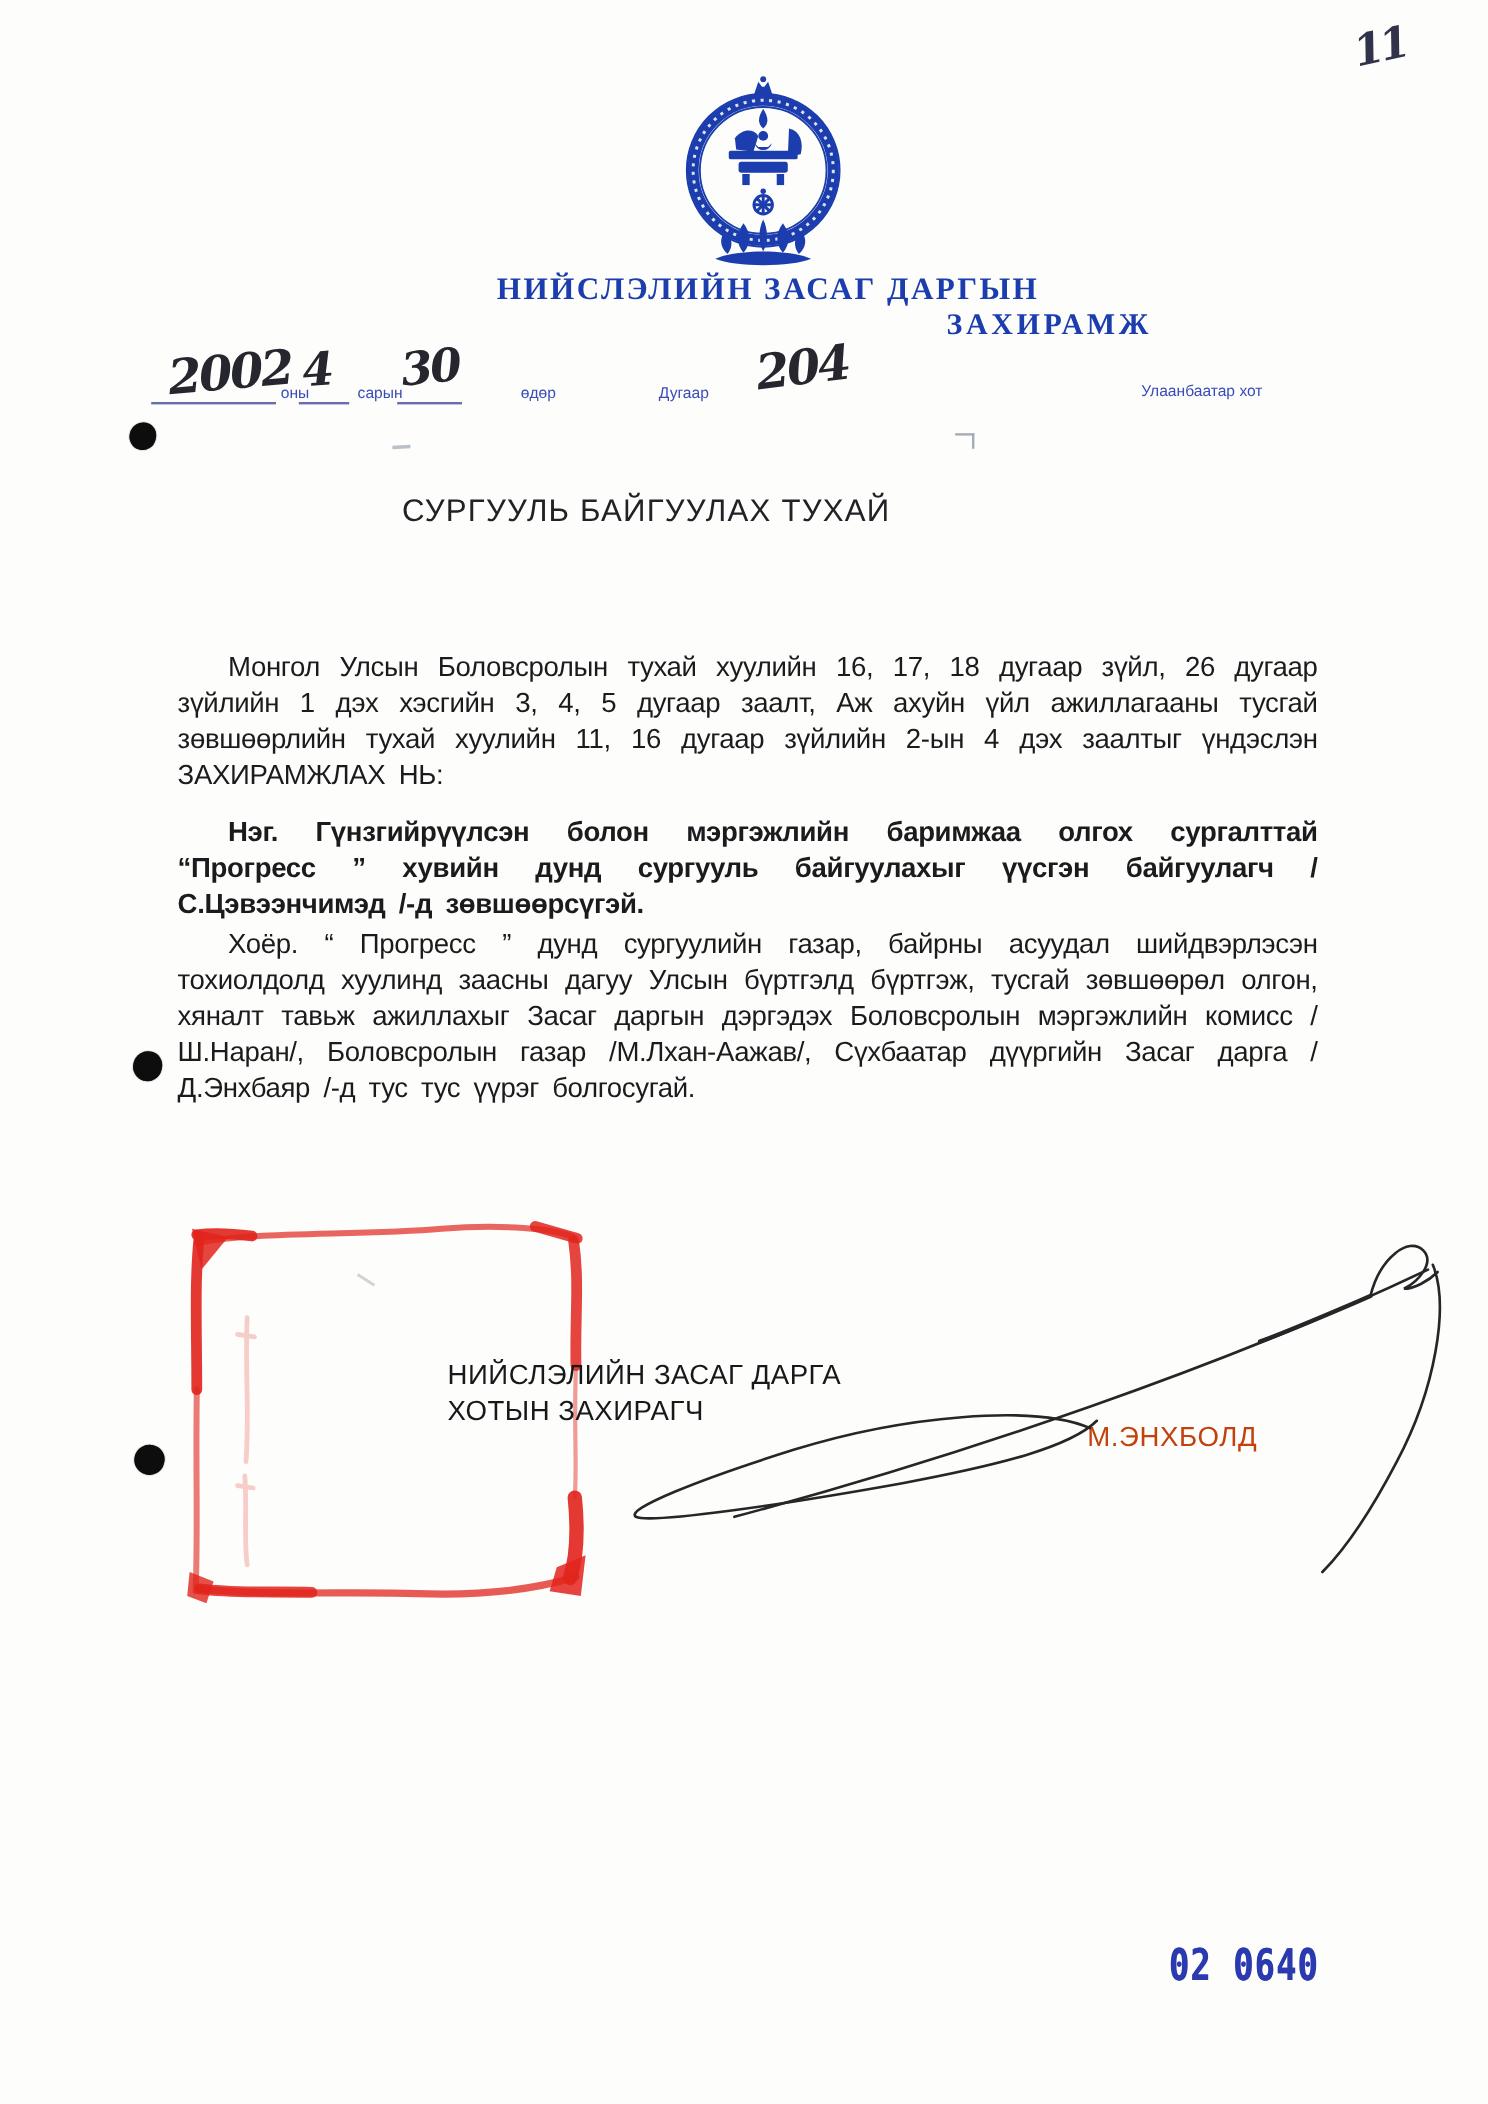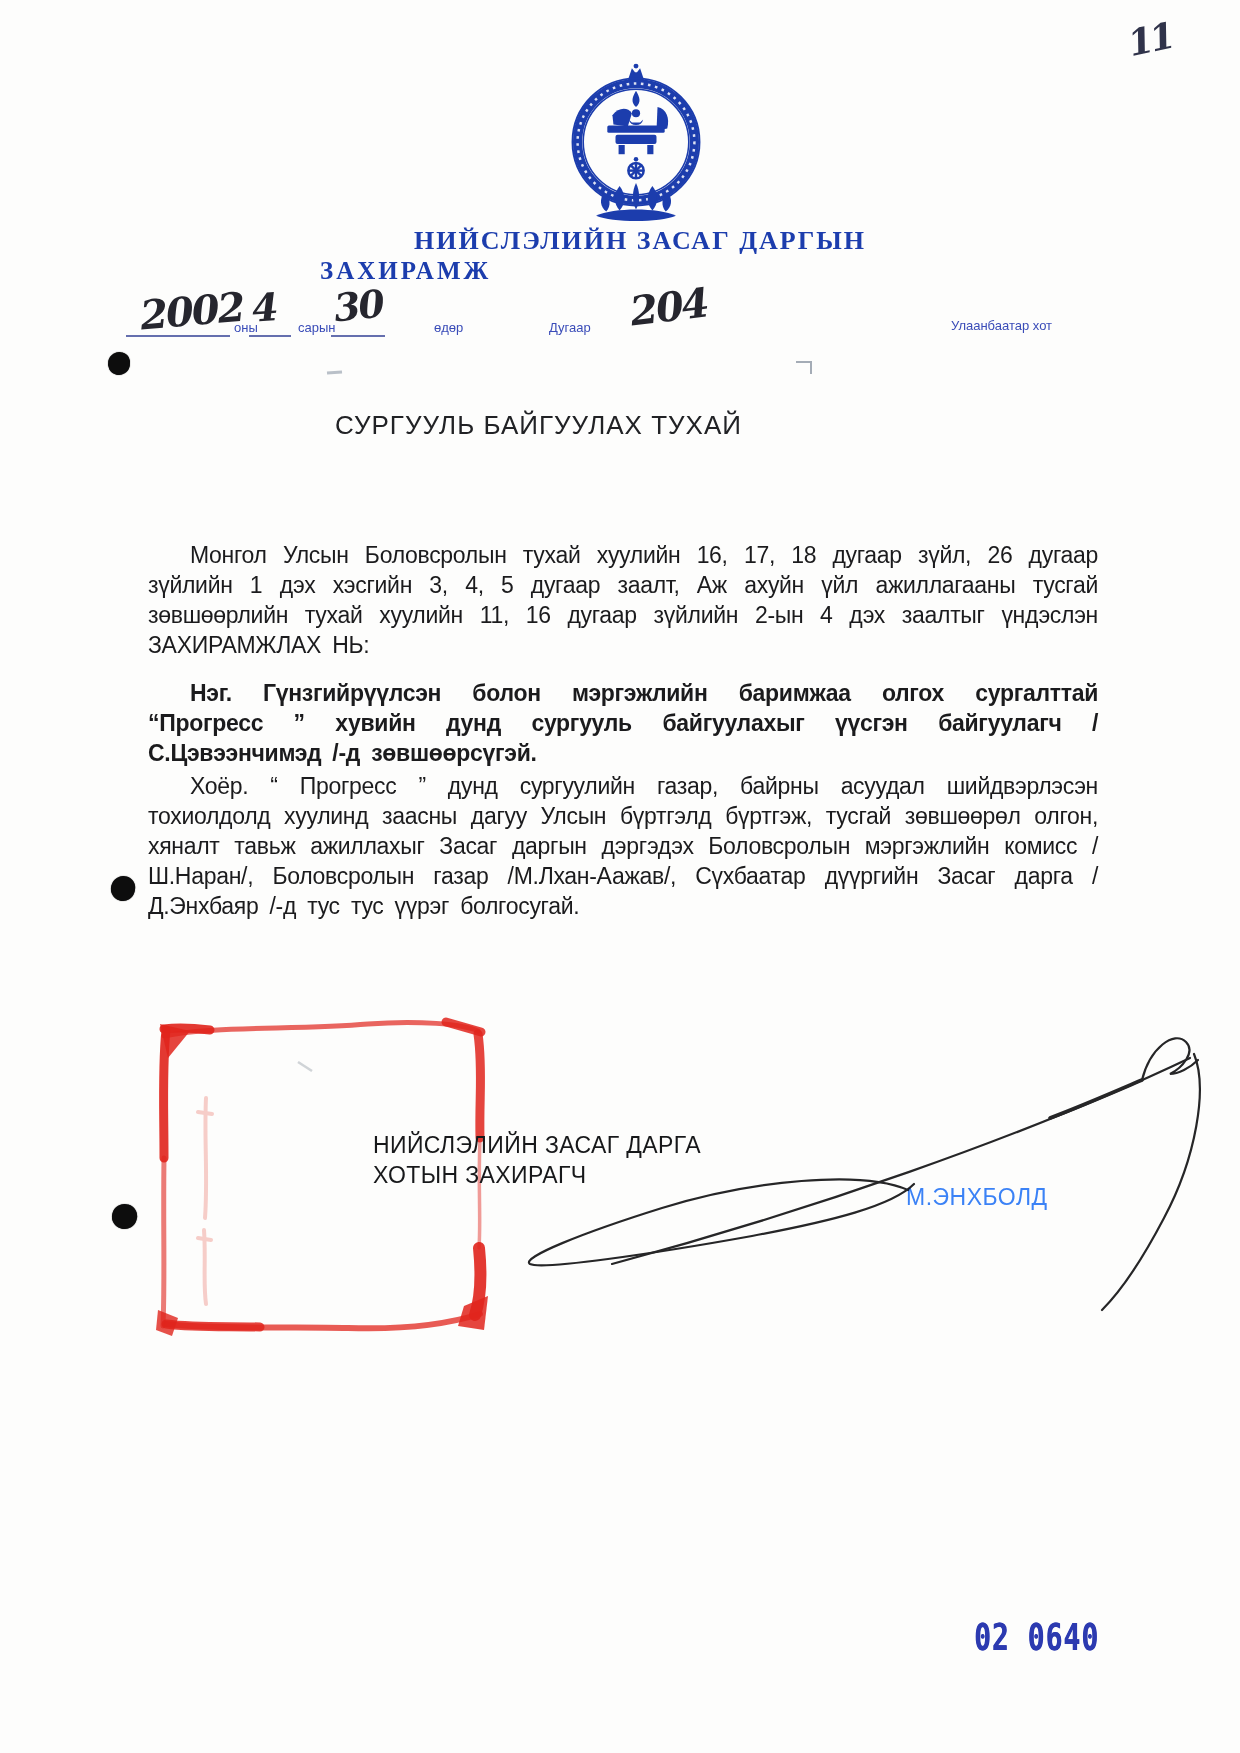--- a/index.html
+++ b/index.html
@@ -21,21 +21,21 @@
     transform:rotate(-12deg); letter-spacing:-3px; }
 
   .emblem { position:absolute; left:567px; top:62px; width:138px; height:166px; }
 
   .org {
     position:absolute; left:320px; top:226px; width:640px; text-align:center;
     font-family:"Liberation Serif", serif; font-weight:700; font-size:26px;
     color:#1c3dad; letter-spacing:2px; white-space:nowrap;
   }
   .doctype {
-    position:absolute; left:320px; top:257px; width:640px; text-align:left;
+    position:absolute; left:320px; top:257px; width:640px; text-align:right;
     font-family:"Liberation Serif", serif; font-weight:700; font-size:25px;
     color:#1c3dad; letter-spacing:3px;
   }
 
   .dateline { position:absolute; left:0; top:283px; width:1240px; height:66px; }
   .dateline .label { position:absolute; font-size:13px; color:#3a4cb8; }
   .u-line { position:absolute; border-bottom:2px solid #4a56a0; height:0; opacity:.85; }
 
   .doc-title {
     position:absolute; left:0; top:410px; width:1077px; text-align:center;
@@ -48,21 +48,21 @@
     text-indent:42px; letter-spacing:-0.3px; word-spacing:5px; color:#1b1b1d;
   }
   .body-text p.p1 { margin-bottom:18px;margin-top:44px; }
   .body-text p.p2 { margin-bottom:3px;font-weight:bold; }
 
   .stamp { position:absolute; left:148px; top:1008px; width:352px; height:334px; }
 
   .sig-block { position:absolute; left:373px; top:1130px; font-size:23px; line-height:30px;
     letter-spacing:0.4px; color:#17181a; white-space:nowrap; }
   .sig-name { position:absolute; left:906px; top:1184px; font-size:23px;
-    letter-spacing:0.5px; color:#3b82f6; }
+    letter-spacing:0.5px; color:#c2410c; }
   .signature-svg { position:absolute; left:502px; top:1018px; width:720px; height:300px; }
 
   .registry {
     position:absolute; left:974px; top:1616px;
     font-family:"DejaVu Sans Mono", monospace; font-weight:700; font-size:28px;
     color:#2c3ab0; letter-spacing:1px; transform:scaleY(1.3); transform-origin:top left;
     text-shadow:0.5px 0 0 #2c3ab0;
   }
 
   .punch { position:absolute; background:#0d0d0d; border-radius:52% 48% 50% 50%;

